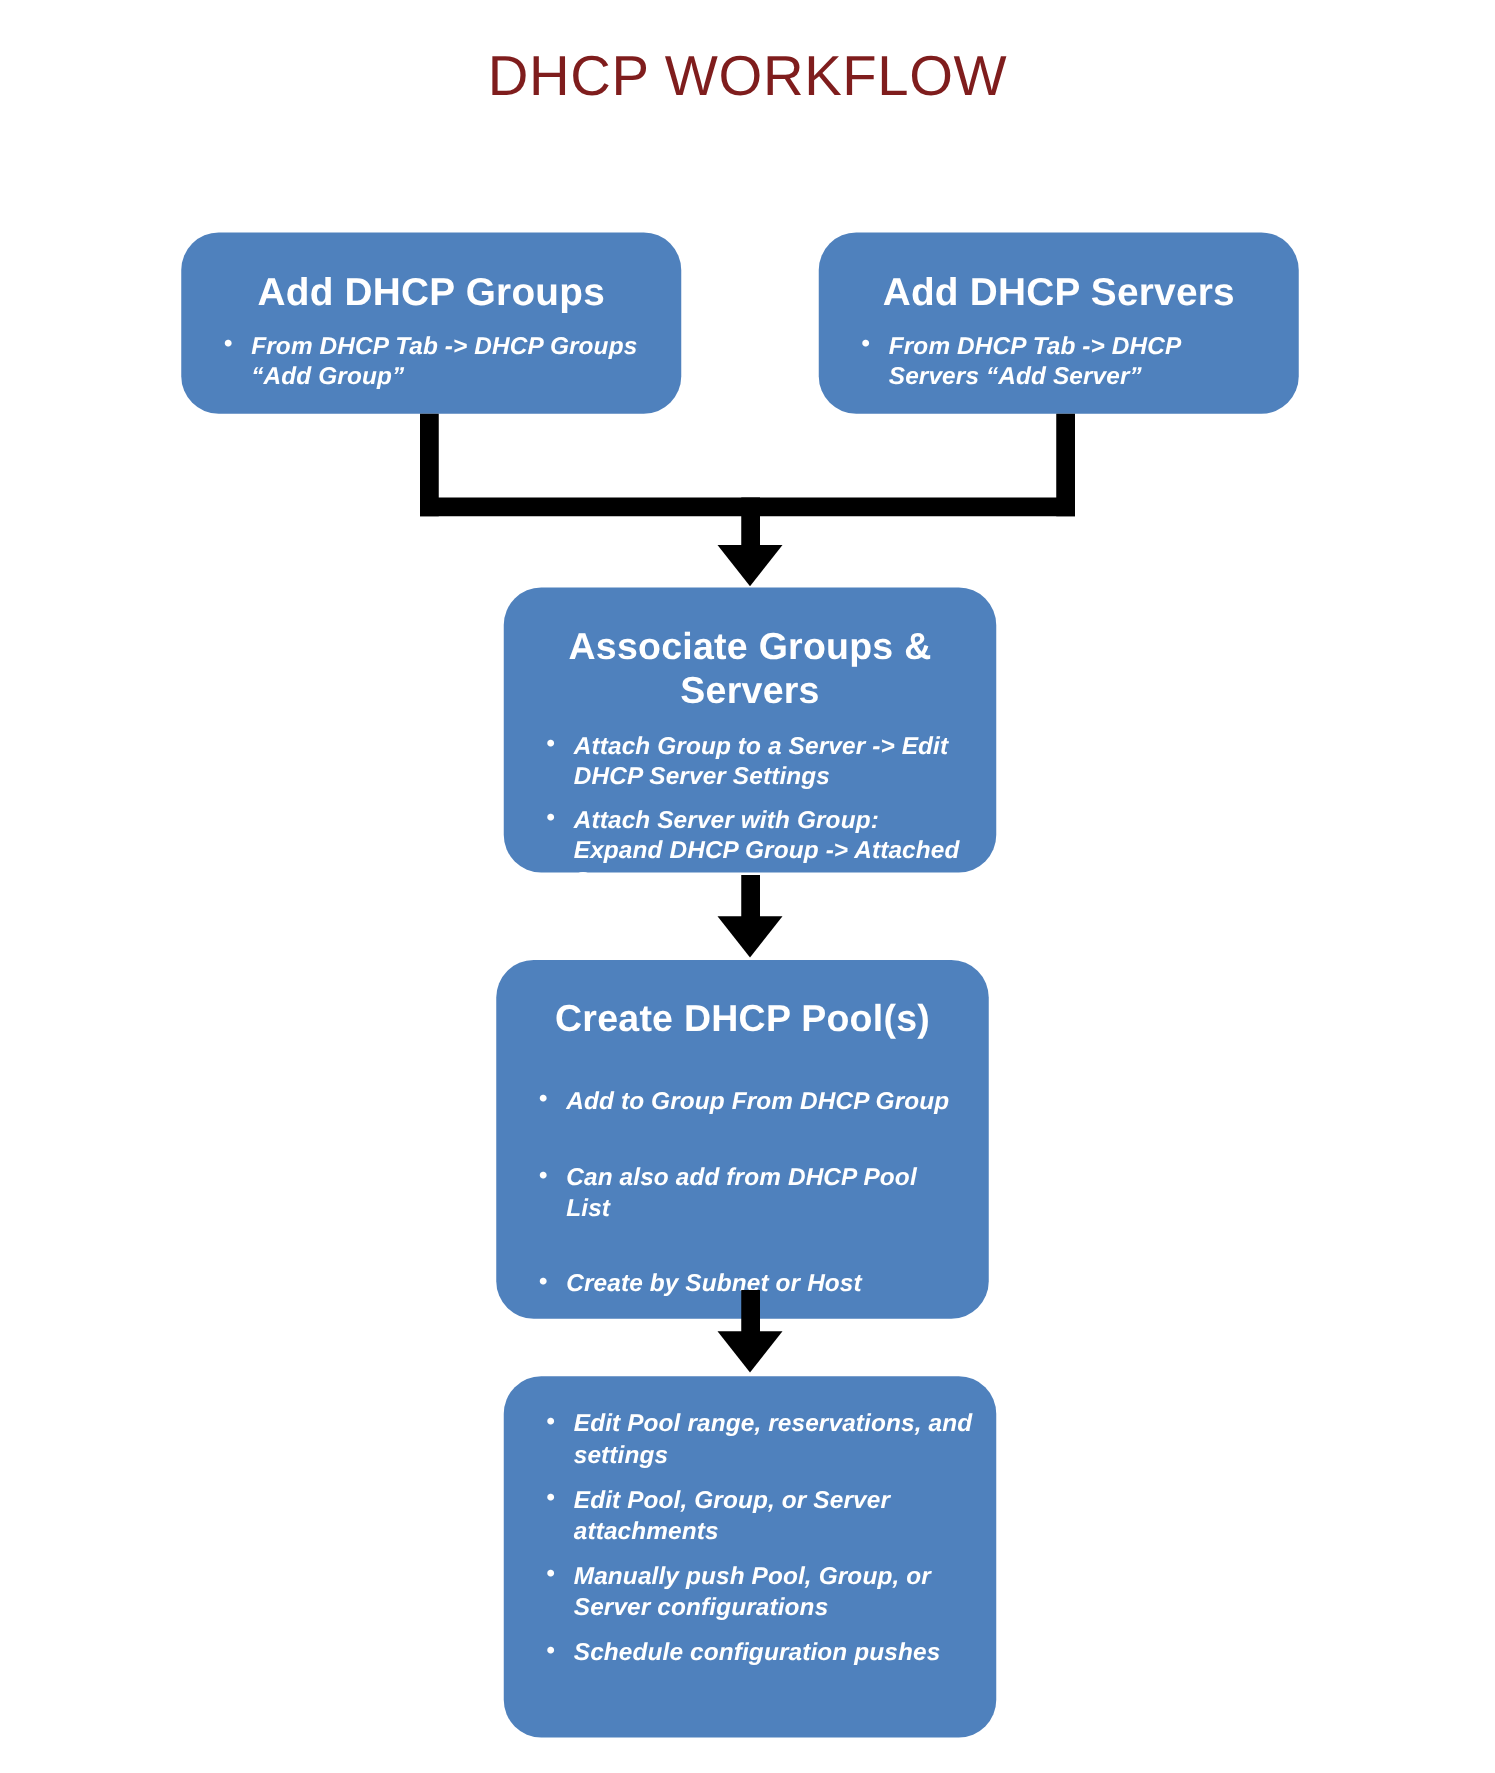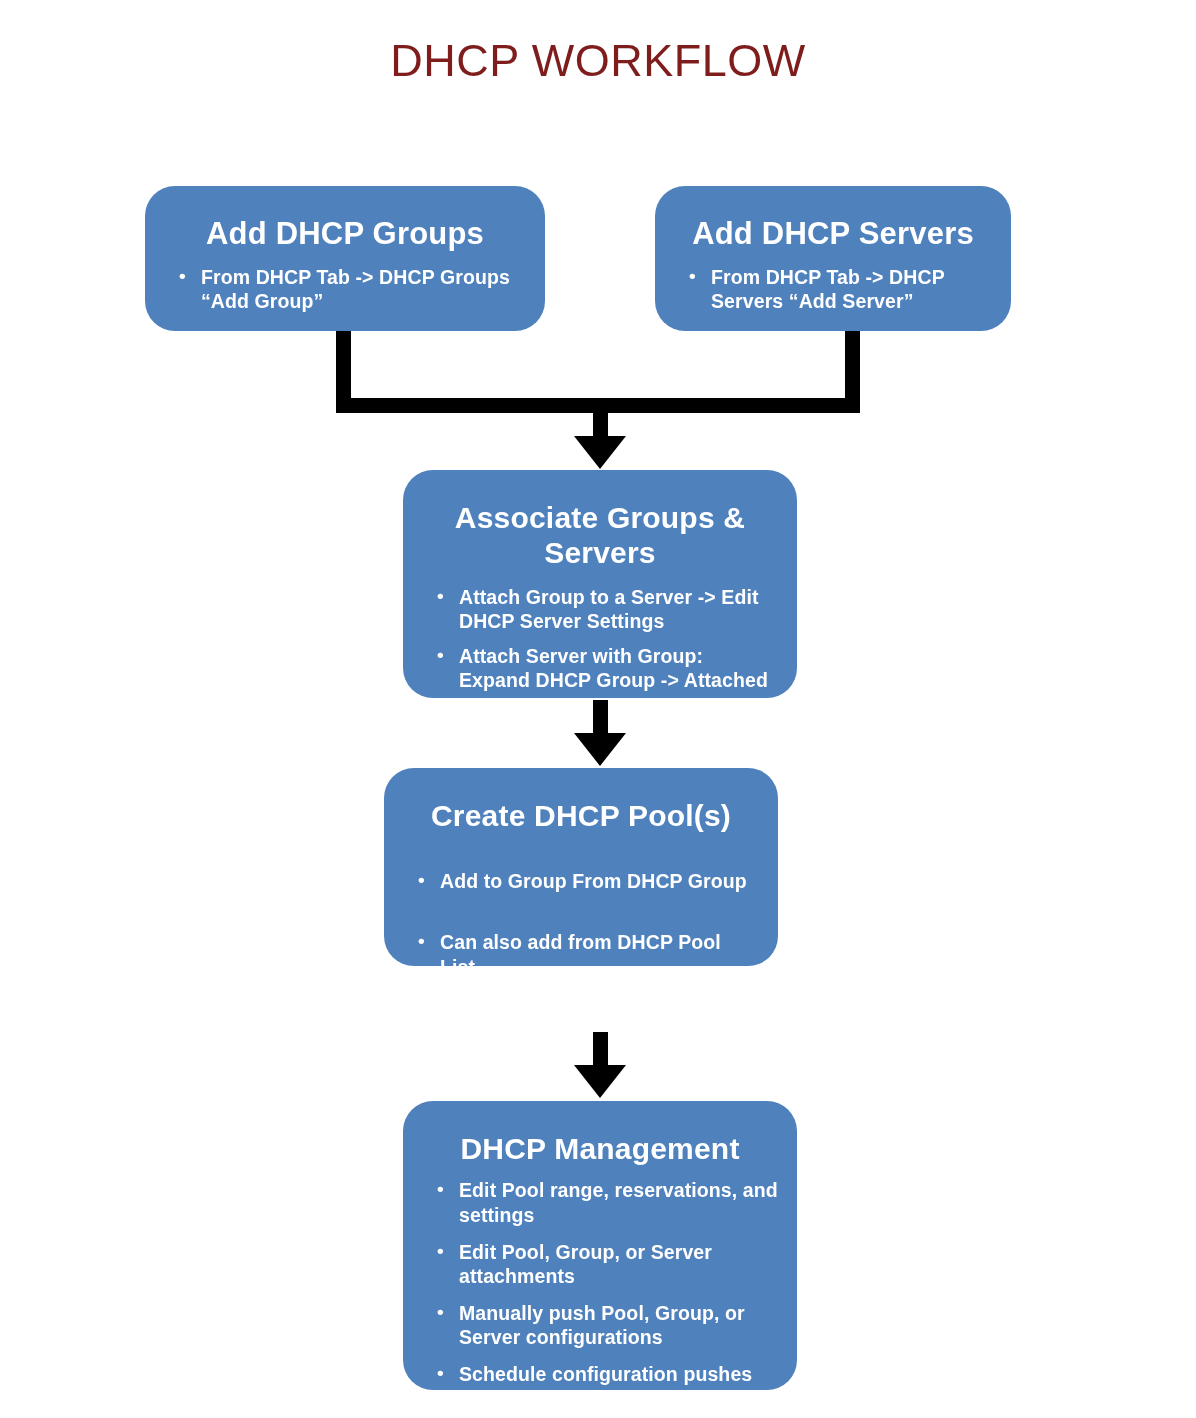--- a/index.html
+++ b/index.html
@@ -46,20 +46,21 @@
     font-size: 30px;
     line-height: 1.18;
     color: #ffffff;
     margin: 4px 0 10px 0;
     letter-spacing: 0.2px;
   }
   .bullets {
     list-style: none;
     margin: 0;
     padding: 0 2px 0 16px;
+    font-style: italic;
   }
   .bullets li {
     position: relative;
     font-size: 19.5px;
     font-weight: bold;
     line-height: 1.26;
     color: #ffffff;
     padding-left: 24px;
     margin-bottom: 10px;
     letter-spacing: 0.1px;
@@ -69,23 +70,23 @@
     content: "\2022";
     position: absolute;
     left: 2px;
     top: -1px;
     font-size: 19px;
     line-height: 1.26;
   }
 
   
   #node-add-dhcp-groups  { left: 145px; top: 186px;  width: 400px; height: 145px; }
-  #node-add-dhcp-servers { left: 655px; top: 186px;  width: 356px; height: 145px; }
+  #node-add-dhcp-servers { left: 655px; top: 186px;  width: 384px; height: 145px; }
   #node-associate        { left: 403px; top: 470px;  width: 394px; height: 228px; }
-  #node-create-pools     { left: 384px; top: 768px;  width: 394px; height: 198px; }
+  #node-create-pools     { left: 397px; top: 768px;  width: 394px; height: 287px; }
   #node-management       { left: 403px; top: 1101px; width: 394px; height: 289px; }
 
   #node-add-dhcp-groups .node-title,
   #node-add-dhcp-servers .node-title { font-size: 31px; margin-bottom: 12px; }
 
   #node-associate .node-title { margin-bottom: 14px; }
   #node-create-pools .node-title { margin-bottom: 12px; }
   #node-management .node-title { margin-bottom: 12px; }
 
   #node-create-pools .bullets li { margin-bottom: 13px; margin-top: 36px; }
@@ -169,20 +170,19 @@
     <li>Smart or Direct Assign from any block in ProVision meeting provided criteria</li>
   </ul>
 </div>
 
 <div>
   <div class="connector" id="arrow3-stem"></div>
   <div class="arrow-head" id="arrow3-head"></div>
 </div>
 
 <div class="node" id="node-management">
-  <div class="node-title">DHCP Management</div>
   <ul class="bullets">
     <li>Edit Pool range, reservations, and settings</li>
     <li>Edit Pool, Group, or Server attachments</li>
     <li>Manually push Pool, Group, or Server configurations</li>
     <li>Schedule configuration pushes</li>
   </ul>
 </div>
 
 </body></html>

